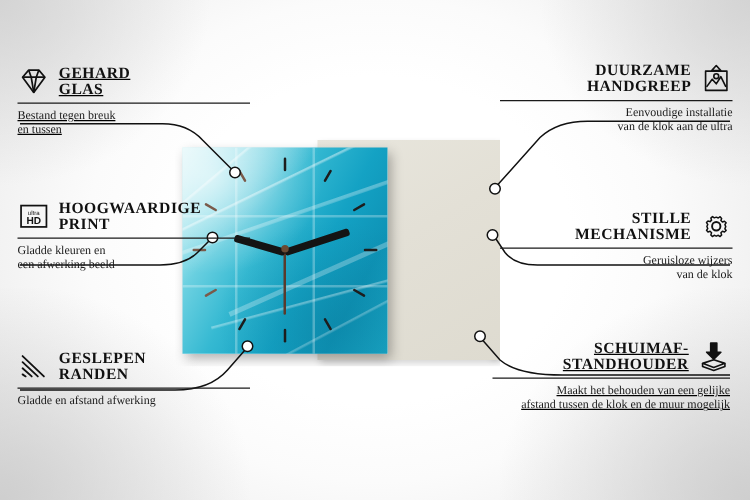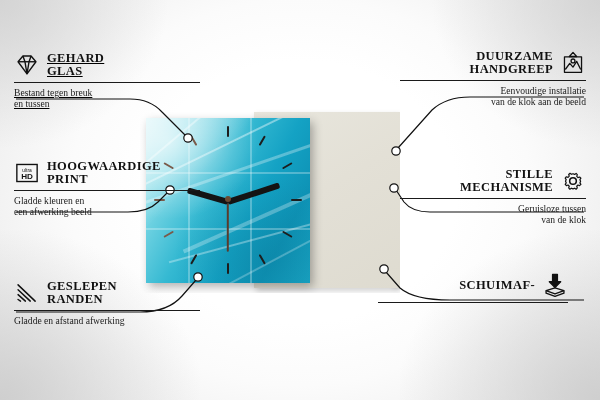--- a/index.html
+++ b/index.html
@@ -46,21 +46,21 @@
 
   .ico{flex:0 0 auto;width:26px;height:26px;display:block;}
   .ico svg{display:block;width:26px;height:26px;}
 
   
   #f-gehard   {left:14px; top:52px;  width:186px;text-decoration:underline;}
   #f-hdprint  {left:14px; top:160px; width:186px;}
   #f-randen   {left:14px; top:280px; width:186px;}
   #f-handgreep{left:400px;top:50px;  width:186px;}
   #f-mechanisme{left:400px;top:168px; width:186px;}
-  #f-standhouder{left:378px;top:272px;width:190px;}
+  #f-standhouder{left:394px;top:272px;width:190px;text-decoration:underline;}
 
   
   #photo{
     position:absolute;left:140px;top:108px;width:260px;height:185px;
     overflow:hidden;
   }
   
   #wall{
     position:absolute;right:0;top:4px;width:146px;height:176px;
     background:linear-gradient(150deg,#e8e6dd 0%, #e3e0d6 45%, #dedbd0 100%);
@@ -266,57 +266,62 @@
           <rect x="5.5" y="8.5" width="21" height="19"></rect>
           <path d="M6.5 24 L12 16.5 L16 21 L20.5 14 L25.5 24"></path>
           <circle cx="16" cy="13.5" r="2.4"></circle>
         </g>
           </svg>
       </span>
     </div>
     <div class="rule"></div>
     <div class="desc">
       <div>Eenvoudige installatie</div>
-      <div>van de klok aan de beeld</div>
+      <div>van de klok aan de ultra</div>
     </div>
   </div>
 
   <div class="feat right" id="f-mechanisme">
     <div class="head">
       <div class="ttl">
         <div>STILLE</div>
         <div>MECHANISME</div>
       </div>
       <span class="ico">
         <svg viewBox="0 0 32 32">
             <g fill="none" stroke="#111" stroke-width="1.9" stroke-linejoin="round">
           <path d="M16 4.5 l2.6 1.1 2.3-1.6 1.9 2.1 -0.9 2.6 1.9 1.9 2.6-0.9 2.1 1.9 -1.6 2.3 1.1 2.6 -1.1 2.6 1.6 2.3 -2.1 1.9 -2.6-0.9 -1.9 1.9 0.9 2.6 -1.9 2.1 -2.3-1.6 -2.6 1.1 -2.6-1.1 -2.3 1.6 -1.9-2.1 0.9-2.6 -1.9-1.9 -2.6 0.9 -1.9-2.1 1.6-2.3 -1.1-2.6 1.1-2.6 -1.6-2.3 1.9-2.1 2.6 0.9 1.9-1.9 -0.9-2.6 2.1-1.9 2.3 1.6 Z" transform="scale(0.78) translate(4.5,4.5)"></path>
           <circle cx="16" cy="16" r="4.1"></circle>
         </g>
           </svg>
       </span>
     </div>
     <div class="rule"></div>
     <div class="desc">
-      <div>Geruisloze tussen</div>
+      <div>Geruisloze wijzers</div>
       <div>van de klok</div>
     </div>
   </div>
 
   <div class="feat right" id="f-standhouder">
     <div class="head">
       <div class="ttl">
         <div>SCHUIMAF-</div>
+        <div>STANDHOUDER</div>
       </div>
       <span class="ico">
         <svg viewBox="0 0 32 32">
             <g fill="none" stroke="#111" stroke-width="1.6" stroke-linejoin="round">
           <path d="M13 3 h6 v9 h4 l-7 7 -7-7 h4 Z" fill="#111" stroke="#111"></path>
           <path d="M16 19.5 L27 23 L16 27 L5 23 Z"></path>
           <path d="M5 23 v3 L16 30 L27 26 v-3"></path>
         </g>
           </svg>
       </span>
     </div>
     <div class="rule"></div>
+    <div class="desc">
+      <div>Maakt het behouden van een gelijke</div>
+      <div>afstand tussen de klok en de muur mogelijk</div>
+    </div>
   </div>
 
 </div>
 
 </body></html>

